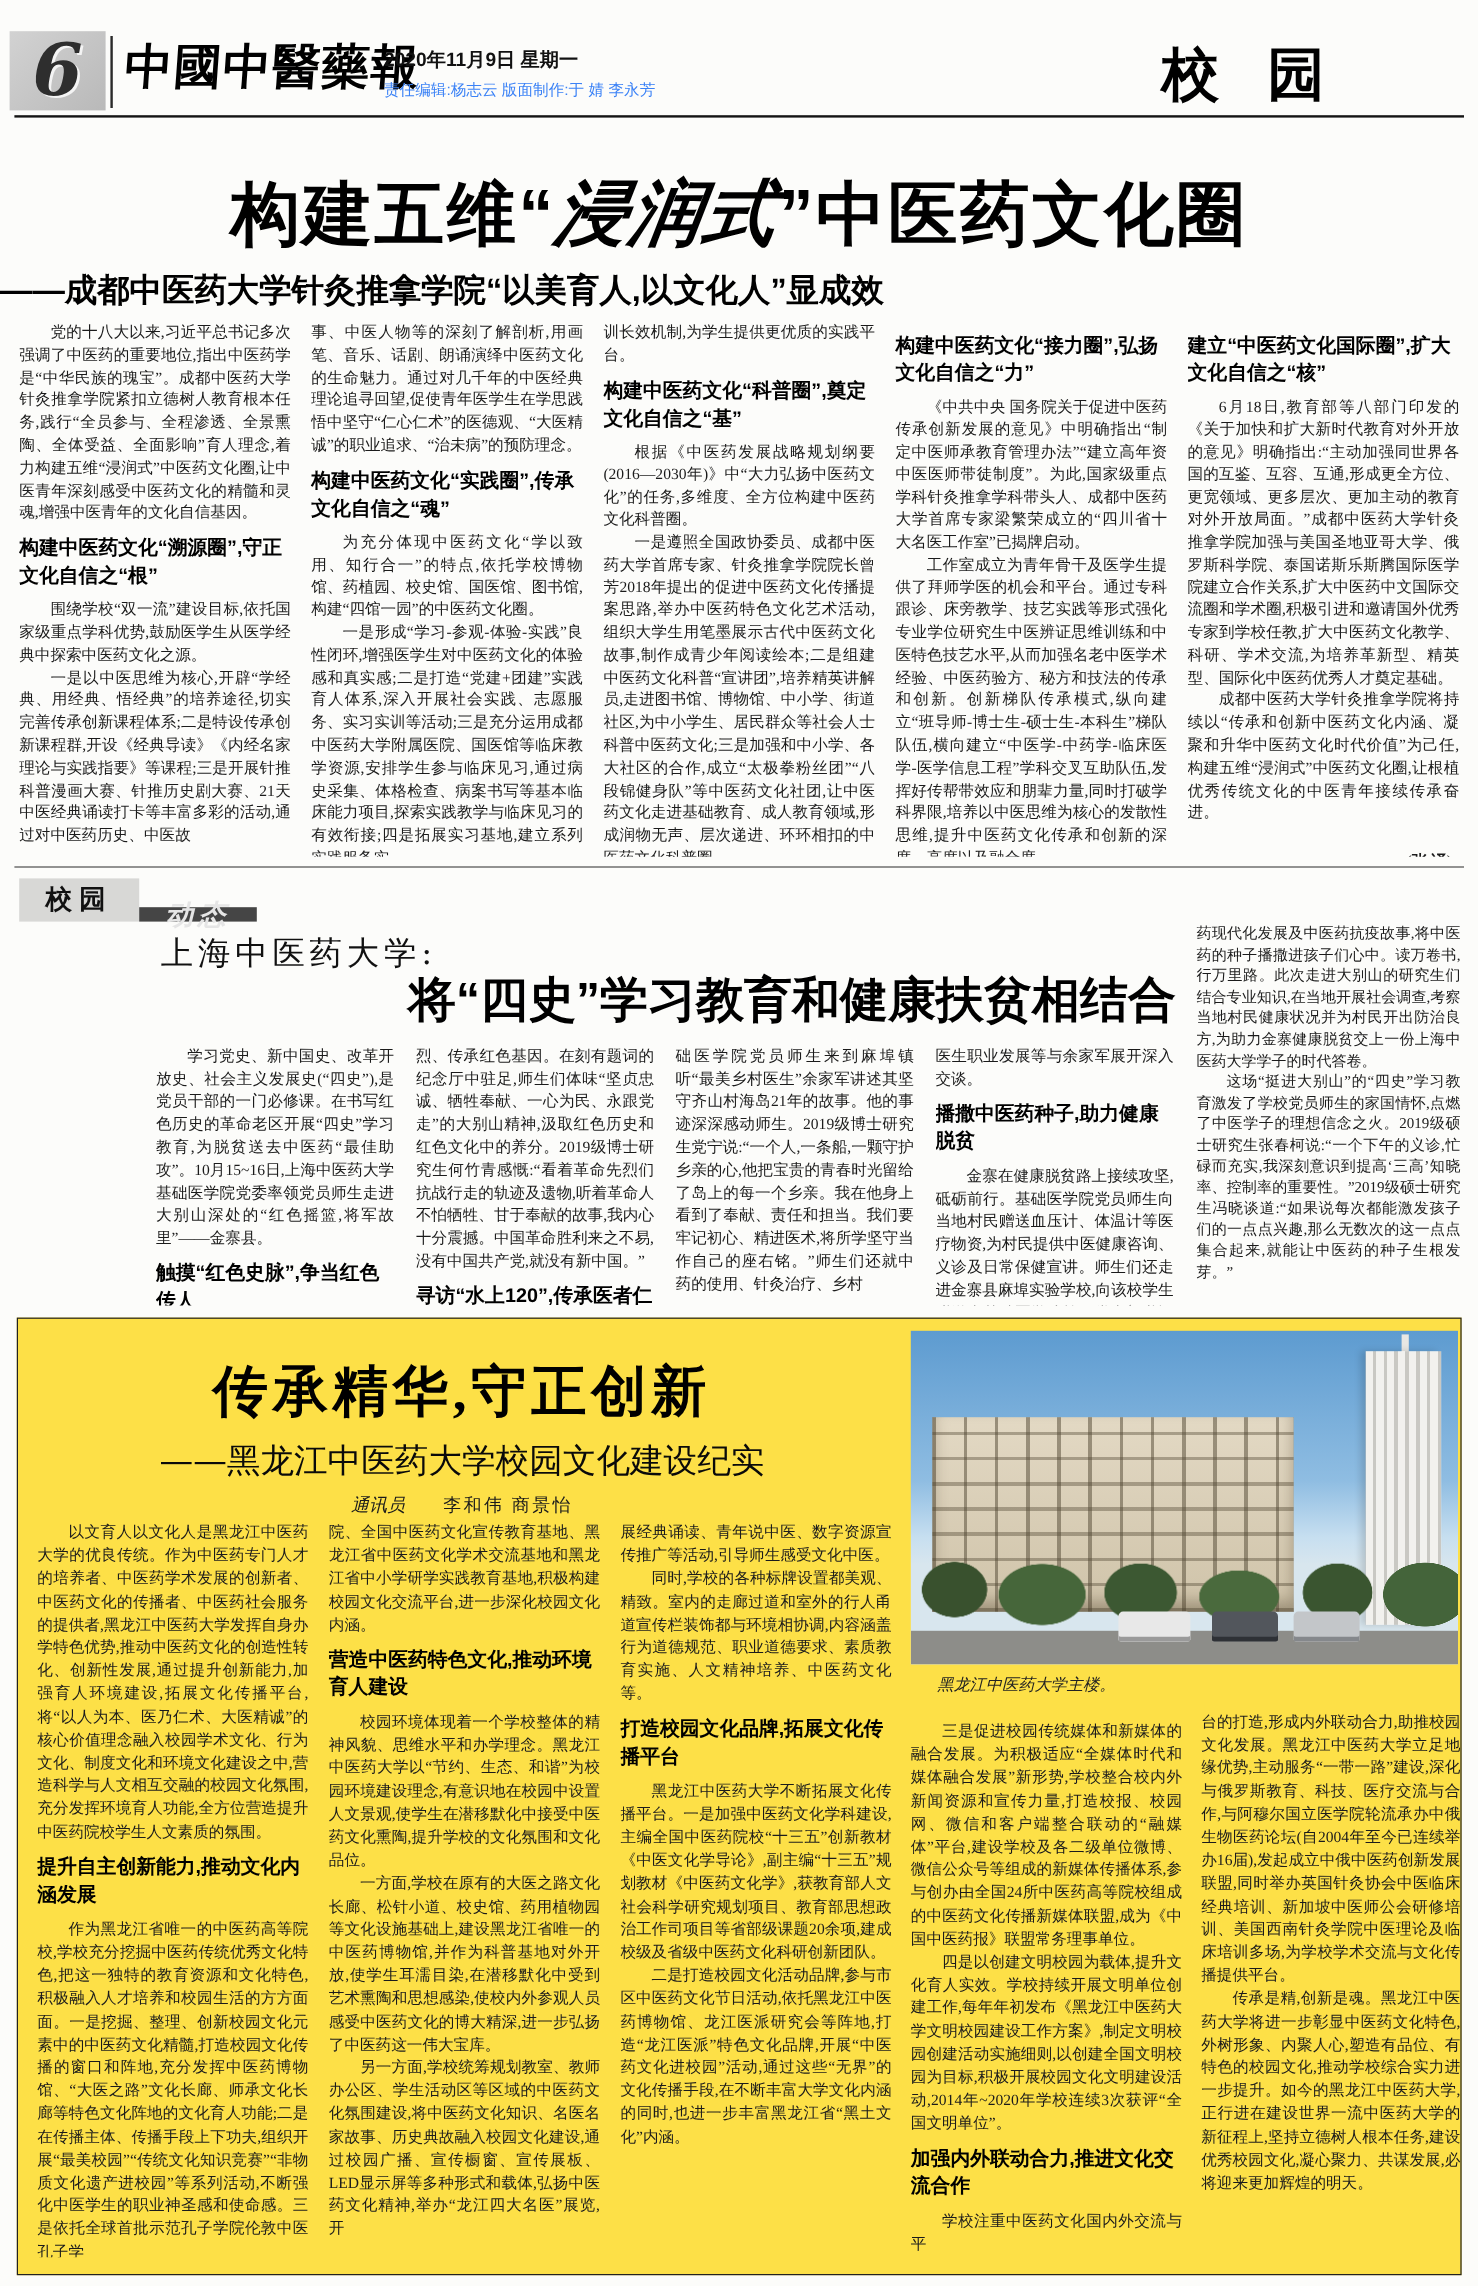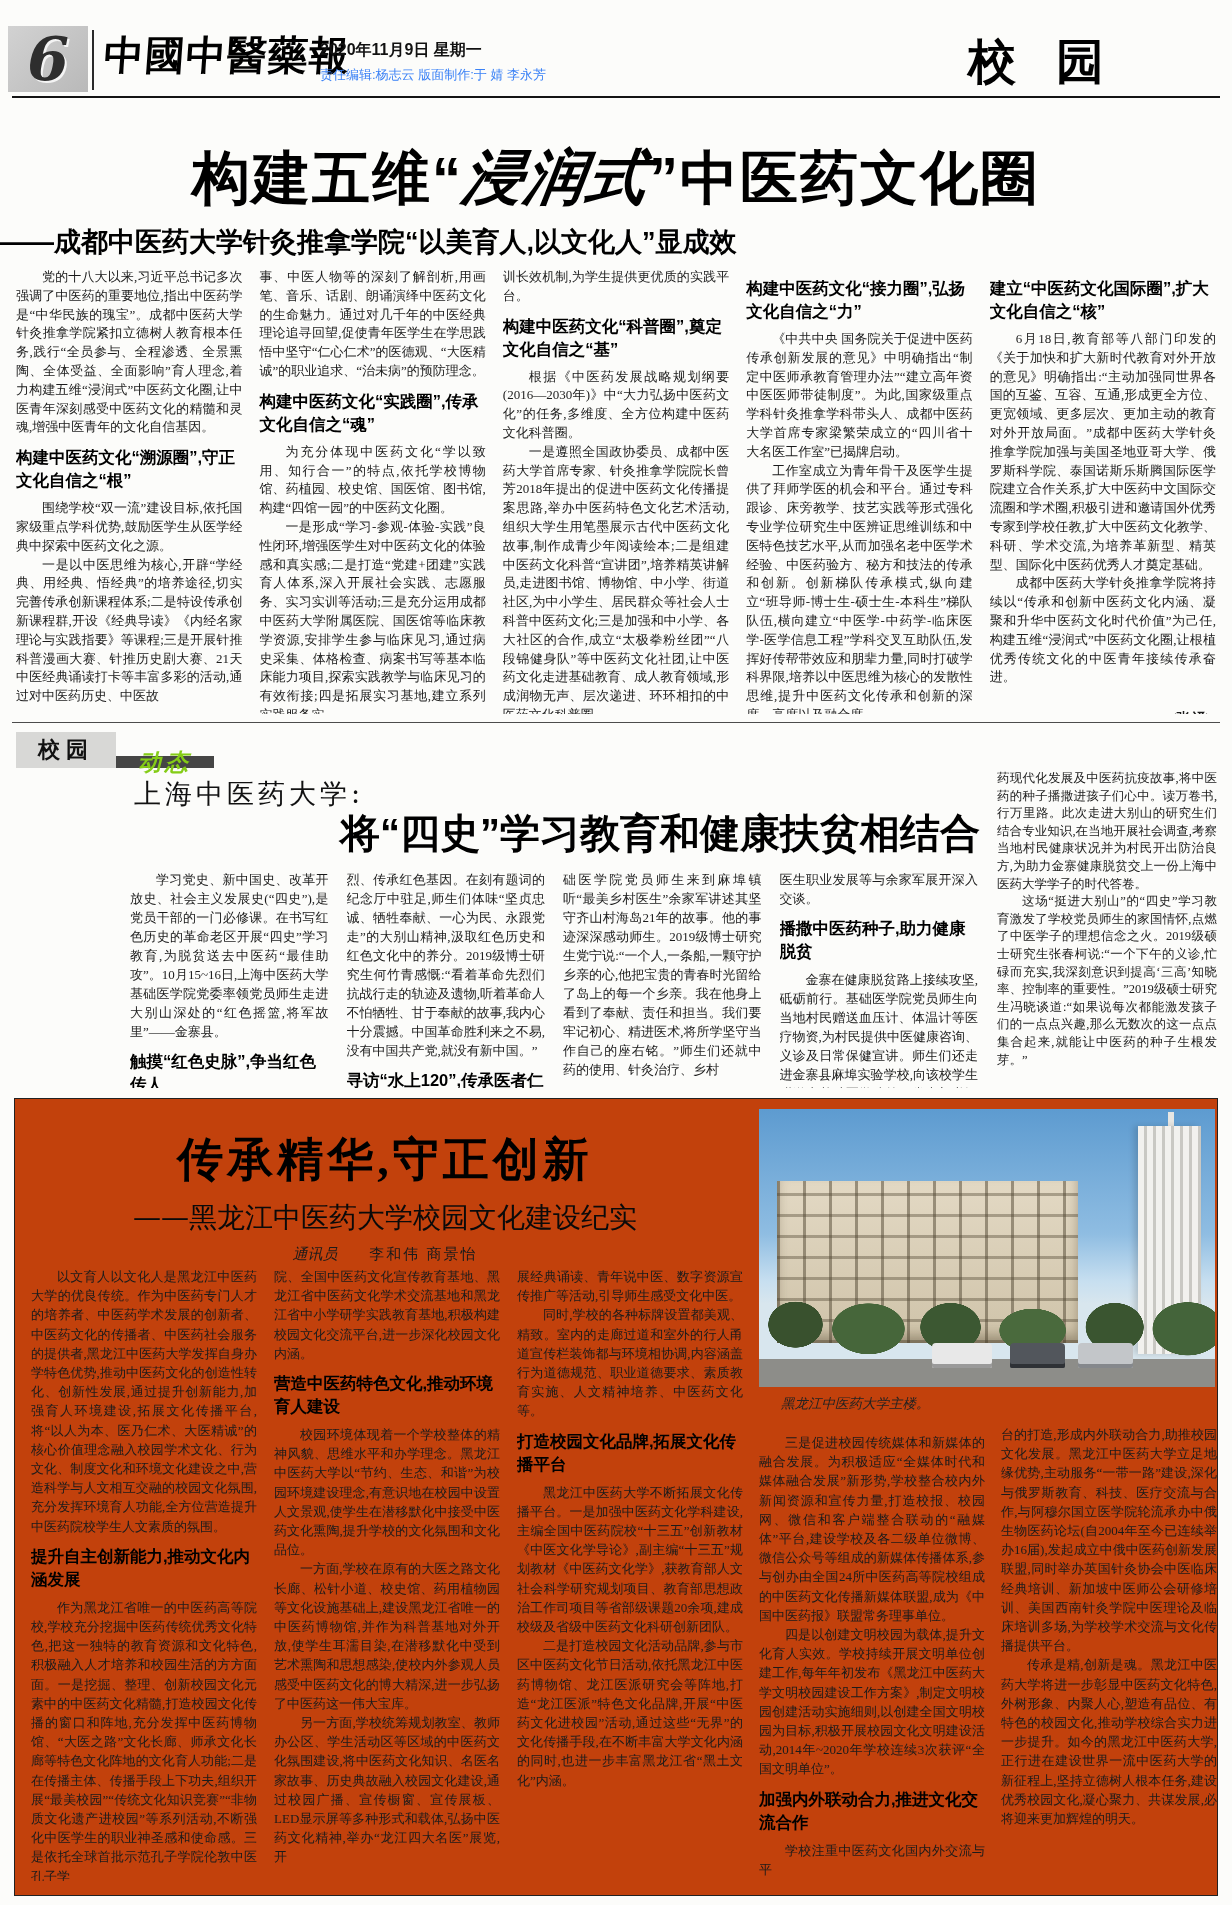--- a/index.html
+++ b/index.html
@@ -39,35 +39,35 @@
   .para.cont{text-indent:0;}
   .col-head{font-family:"Liberation Sans",sans-serif;font-weight:bold;
             font-size:16.5px;line-height:23px;margin:9px 0 7px;color:#000;}
   .by{text-align:right;font-weight:bold;margin-top:22px;padding-right:6px;}
   
   .mid-rule{position:absolute;left:12px;top:722px;width:1208px;height:1px;background:#4c4c4c;}
   .banner{position:absolute;left:16px;top:732px;height:36px;display:flex;}
   .banner .b-left{width:100px;background:#d8d8d6;color:#111;display:flex;align-items:center;
          justify-content:center;font-family:"Liberation Sans",sans-serif;font-weight:bold;
          font-size:22px;letter-spacing:6px;}
-  .banner .b-right{width:98px;background:#454545;color:#84cc16;display:flex;align-items:center;
+  .banner .b-right{width:98px;background:#454545;color:#e5e5e5;display:flex;align-items:center;
          justify-content:center;font-family:"DejaVu Serif",serif;font-style:italic;
          font-weight:bold;font-size:23px;letter-spacing:4px;margin-top:24px;}
   
   .a2-kicker{position:absolute;left:134px;top:776px;font-size:27px;color:#111;
              font-family:"DejaVu Serif",serif;letter-spacing:4px;}
   .a2-headline{position:absolute;left:130px;top:806px;width:850px;text-align:right;
                font-family:"Liberation Sans",sans-serif;font-weight:bold;font-size:40px;color:#000;}
   .a2-cols{position:absolute;left:130px;top:870px;width:848px;height:218px;gap:18px;
            font-size:13px;line-height:19px;}
   .a2-col5{position:absolute;left:997px;top:770px;width:220px;height:318px;overflow:hidden;
            font-size:12.5px;line-height:17.6px;}
   
   .a3-box{position:absolute;left:14px;top:1098px;width:1202px;height:796px;
-          border:1px solid #222;background:#c2410c;}
+          border:1px solid #222;background:#fde047;}
   .a3-headline{position:absolute;left:70px;top:30px;width:600px;text-align:center;
                font-family:"Liberation Serif",serif;font-weight:bold;font-size:46px;
                letter-spacing:4px;color:#000;}
   .a3-subhead{position:absolute;left:50px;top:100px;width:640px;text-align:center;
               font-family:"DejaVu Serif",serif;font-size:28px;color:#0a0a0a;}
   .a3-byline{position:absolute;left:70px;top:146px;width:600px;text-align:center;font-size:15px;}
   .a3-byline .lab{font-family:"DejaVu Serif",serif;font-style:italic;margin-right:3px;}
   .a3-byline .names{font-family:"Liberation Sans",sans-serif;font-weight:normal;letter-spacing:2px;margin-left:25px;}
   .a3-cols123{position:absolute;left:16px;top:168px;width:712px;height:614px;gap:17px;
               font-size:13px;line-height:19.2px;}

